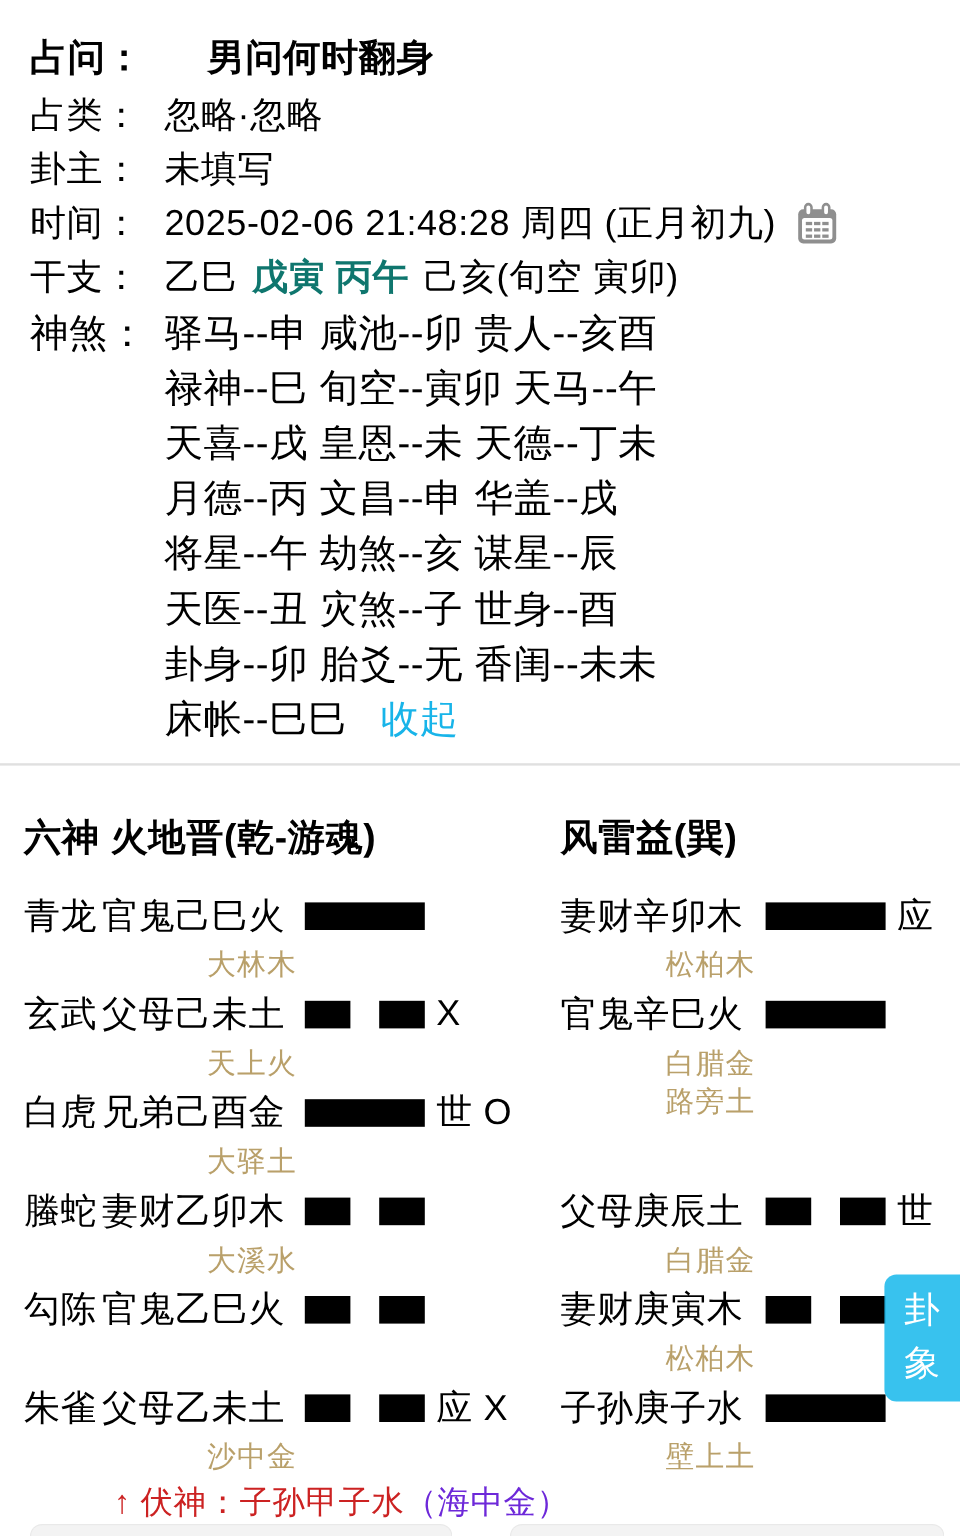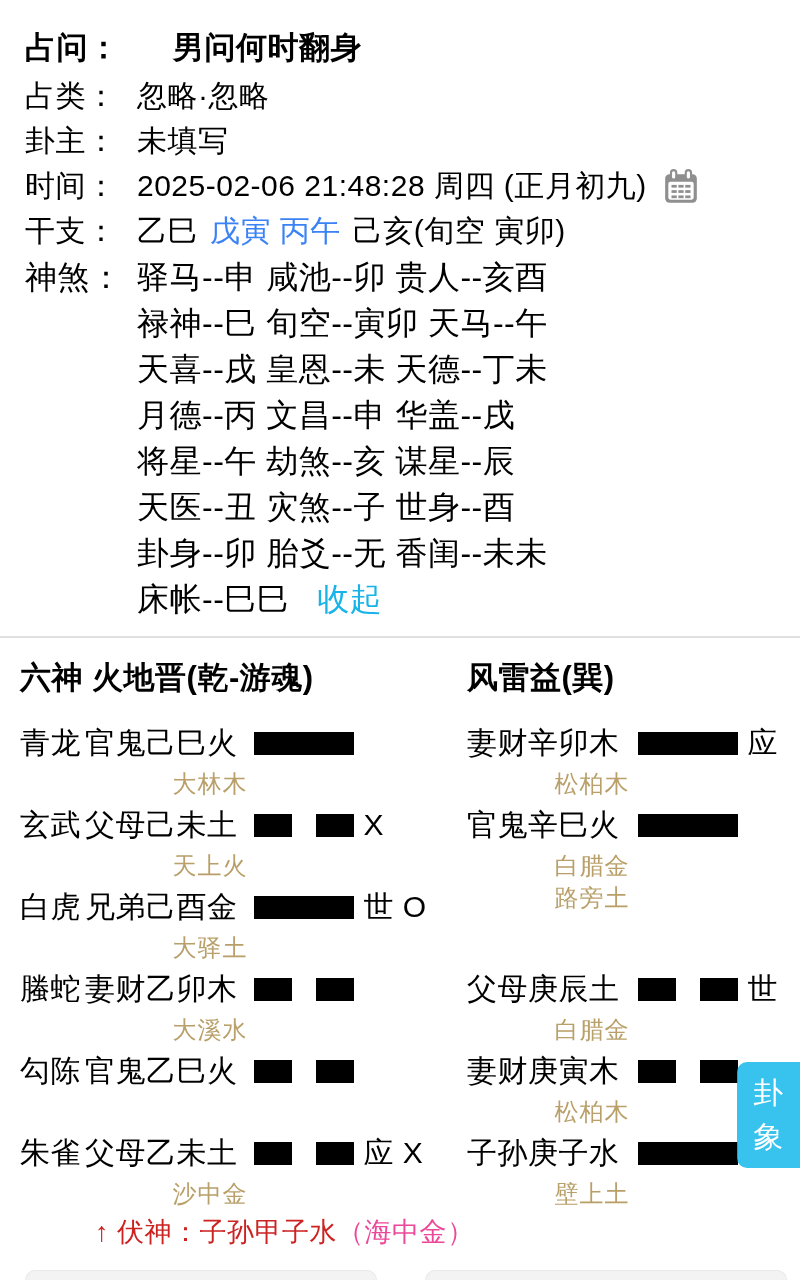--- a/index.html
+++ b/index.html
@@ -6,46 +6,46 @@
   body{
     width:800px;height:1280px;position:relative;overflow:hidden;
     font-family:"Liberation Sans","DejaVu Sans",sans-serif;
     color:#000;letter-spacing:.5px;
   }
   
   .info{padding:22px 25px 0 25px;}
   .hrow{display:flex;align-items:center;height:45px;font-size:30px;white-space:nowrap;}
   .hrow.first{height:52px;font-weight:700;font-size:31px;gap:36px;}
   .hlabel{width:112px;flex-shrink:0;}
-  .ganzhi-red{color:#3b82f6;font-weight:400;margin:0 12px;}
+  .ganzhi-red{color:#0f766e;font-weight:700;margin:0 12px;}
   .cal{margin-left:14px;display:inline-flex;align-items:center;}
   
   .shensha{display:flex;padding:0 25px;font-size:32px;}
   .sslines{flex:1;}
   .ssline{height:46px;line-height:46px;white-space:nowrap;}
   .collapse{color:#18b4e9;margin-left:28px;cursor:pointer;}
   .divider{border-top:2px solid #e0e0e0;margin-top:14px;}
   
   .hexwrap{display:flex;padding-left:20px;}
   .hex-col-left{width:447px;}
   .hex-col-right{flex:1;}
-  .hex-title{height:80px;display:flex;align-items:center;font-weight:700;font-size:31px;white-space:nowrap;}
+  .hex-title{height:80px;display:flex;align-items:center;font-weight:700;font-size:31px;white-space:nowrap;margin-top:20px;}
   .hexrow{height:82px;}
   .mainrow{height:50px;display:flex;align-items:center;font-size:30px;white-space:nowrap;}
   .liushen{margin-right:4px;}
   .symbol{width:100px;height:23px;margin-left:16px;position:relative;flex-shrink:0;}
   .hex-col-right .symbol{margin-left:18px;}
   .symbol[data-line="yang"]{background:#000;}
   .symbol[data-line="yin"]::before{content:"";position:absolute;left:0;top:0;width:38px;height:100%;background:#000;}
   .symbol[data-line="yin"]::after{content:"";position:absolute;right:0;top:0;width:38px;height:100%;background:#000;}
   .marker{margin-left:10px;}
   .nayin{height:32px;font-size:24px;color:#b9a06a;display:flex;justify-content:center;align-items:flex-start;width:380px;letter-spacing:1px;}
   .hex-col-right .nayin{width:250px;}
   .fushen{margin:4px 0 0 75px;font-size:27px;color:#cc2222;white-space:nowrap;}
-  .fushen .gold{color:#ec4899;}
+  .fushen .gold{color:#6d28d9;}
   
   .float-btn{
     position:absolute;right:0;top:1062px;width:63px;height:106px;z-index:3;
     background:rgba(28,186,236,.88);border-radius:10px 0 0 10px;
     display:flex;flex-direction:column;align-items:center;justify-content:center;
     color:#fff;font-size:30px;line-height:44px;cursor:pointer;
   }
   
   .bottom-btn{
     position:absolute;bottom:0;height:9px;background:#f3f3f3;

